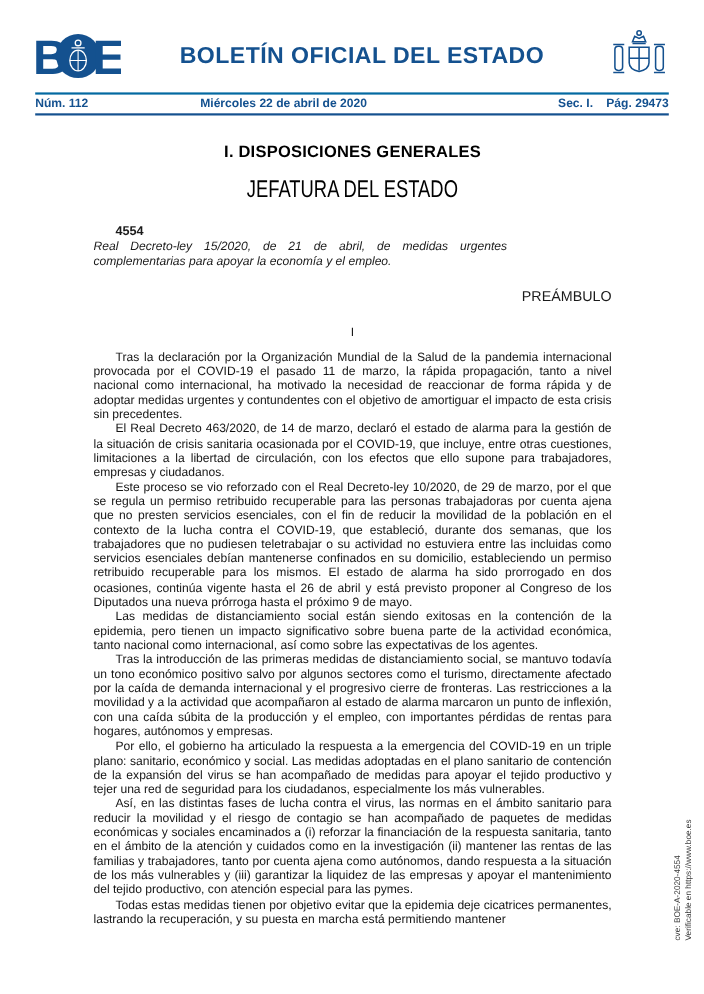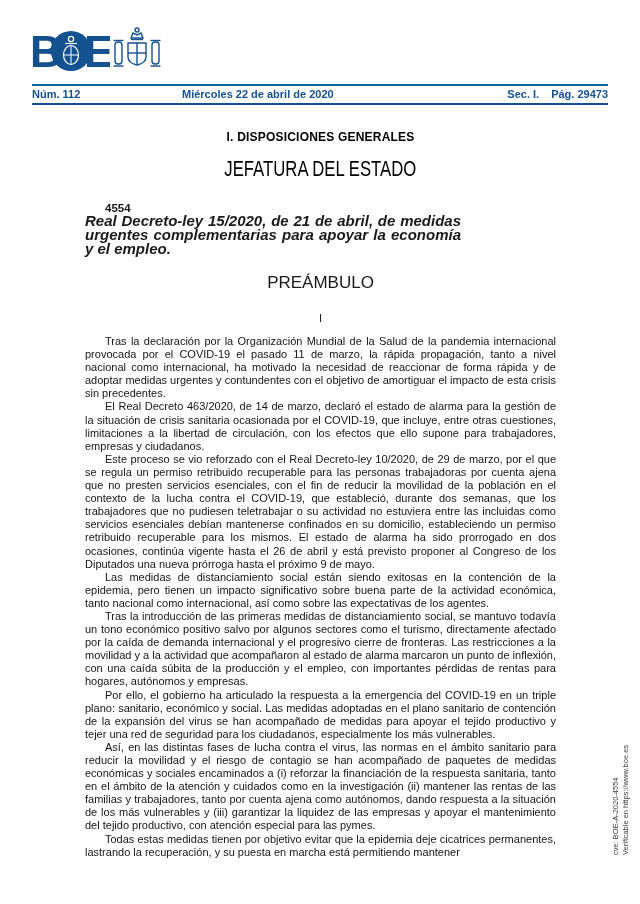--- a/index.html
+++ b/index.html
@@ -33,32 +33,32 @@
     padding:2px 0 3px 0;
     display:flex; align-items:baseline;
     color:#14518F; font-weight:bold; font-size:11px;
   }
   .meta-left  { width:150px; text-align:left; }
   .meta-center{ flex:1; text-align:left; }
   .meta-right { width:150px; text-align:right; display:flex; justify-content:flex-end; gap:12px; }
   
   .content { margin:0 84px 0 85px; }
   .section-heading {
-    text-align:center; font-weight:bold; font-size:12px;
+    text-align:center; font-weight:bold; font-size:15px;
     letter-spacing:0.2px; margin-top:25px; color:#000;
   }
   .department { text-align:center; margin-top:12px; font-size:22px; color:#000; white-space:nowrap; }
   .department .condensed { display:inline-block; transform:scaleX(0.76); transform-origin:center; letter-spacing:0px; }
   .item { display:flex; margin-top:20px;flex-direction:column; }
   .item-number { width:60px; padding-left:20px; box-sizing:border-box; font-weight:bold; font-size:11.5px; }
   .item-title {
-    width:376px; font-style:italic; font-size:15px;
-    line-height:14px; text-align:justify;font-weight:bold;
+    width:376px; font-style:italic; font-size:11px;
+    line-height:14px; text-align:justify;
   }
-  .preamble-heading { text-align:center; font-size:17px; margin-top:17px; }
+  .preamble-heading { text-align:right; font-size:13px; margin-top:17px; }
   .part-numeral { text-align:center; font-size:11px; margin-top:19px; }
   .body-text { margin-top:11px; }
   .body-text p {
     margin:0; font-size:11px; line-height:13.1px;
     text-align:justify; text-indent:20px; color:#151515;
   }
   
   .vertical-meta {
     position:absolute;
     width:210px; height:22px;
@@ -77,20 +77,21 @@
     <svg class="boe-logo" viewBox="0 0 78 42" xmlns="http://www.w3.org/2000/svg">
       <text x="-2" y="37" font-family="Liberation Sans, sans-serif" font-size="44" font-weight="bold" fill="#14518F">B</text>
       <circle cx="39" cy="21" r="20" fill="#14518F"></circle>
       <circle cx="39" cy="9" r="2.6" fill="none" stroke="#ffffff" stroke-width="1.2"></circle>
       <line x1="33" y1="13.5" x2="45" y2="13.5" stroke="#ffffff" stroke-width="1.2"></line>
       <ellipse cx="39" cy="25" rx="7.5" ry="9.5" fill="none" stroke="#ffffff" stroke-width="1.2"></ellipse>
       <line x1="39" y1="15.5" x2="39" y2="34.5" stroke="#ffffff" stroke-width="1"></line>
       <line x1="31.5" y1="25" x2="46.5" y2="25" stroke="#ffffff" stroke-width="1"></line>
       <text x="52" y="37" font-family="Liberation Sans, sans-serif" font-size="44" font-weight="bold" fill="#14518F">E</text>
     </svg>
+    <div class="masthead-title">BOLETÍN OFICIAL DEL ESTADO</div>
     <svg class="coat" viewBox="0 0 54 50" xmlns="http://www.w3.org/2000/svg">
       <g fill="none" stroke="#14518F" stroke-width="1.4">
         <circle cx="27" cy="4" r="2"></circle>
         <path d="M21 12 L23 7 L27 9 L31 7 L33 12 Z"></path>
         <line x1="21" y1="13.5" x2="33" y2="13.5"></line>
         <path d="M18 17 h18 v14 q0 6 -9 8 q-9 -2 -9 -8 Z"></path>
         <line x1="27" y1="17" x2="27" y2="38"></line>
         <line x1="18" y1="27" x2="36" y2="27"></line>
         <rect x="5" y="16" width="7" height="22" rx="3"></rect>
         <line x1="3.5" y1="14.5" x2="13.5" y2="14.5"></line>

